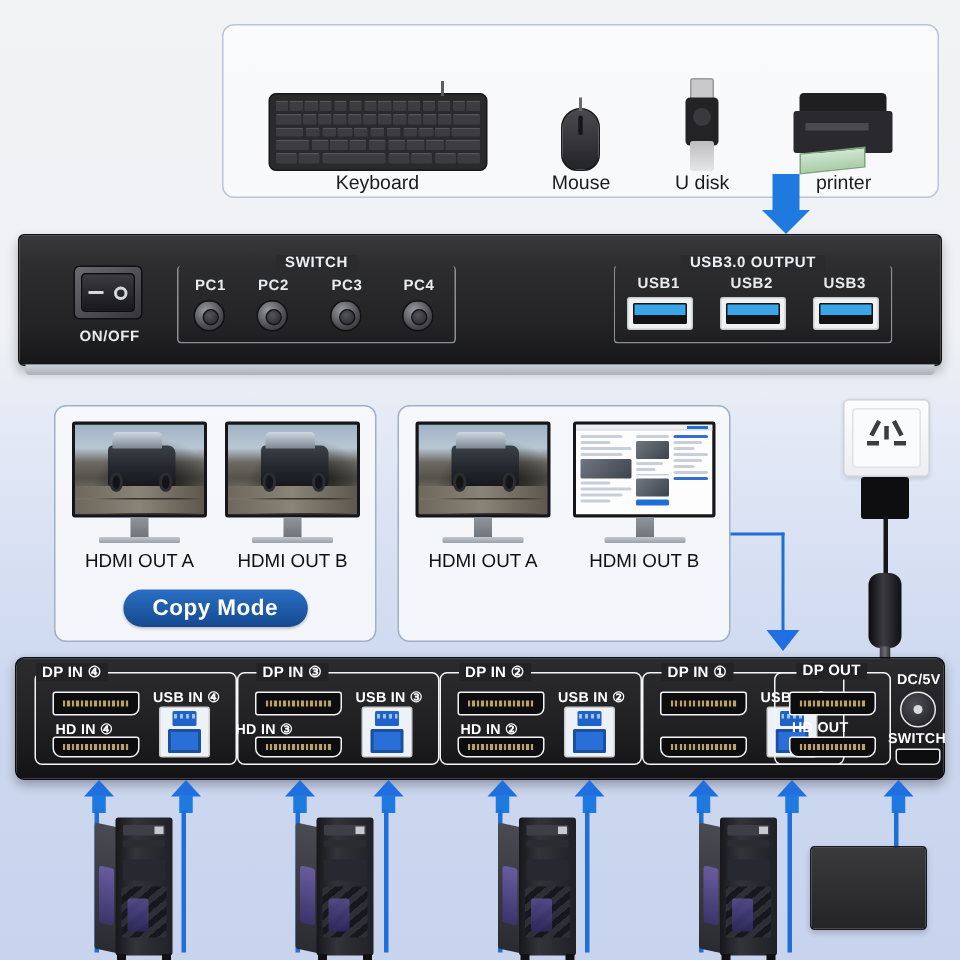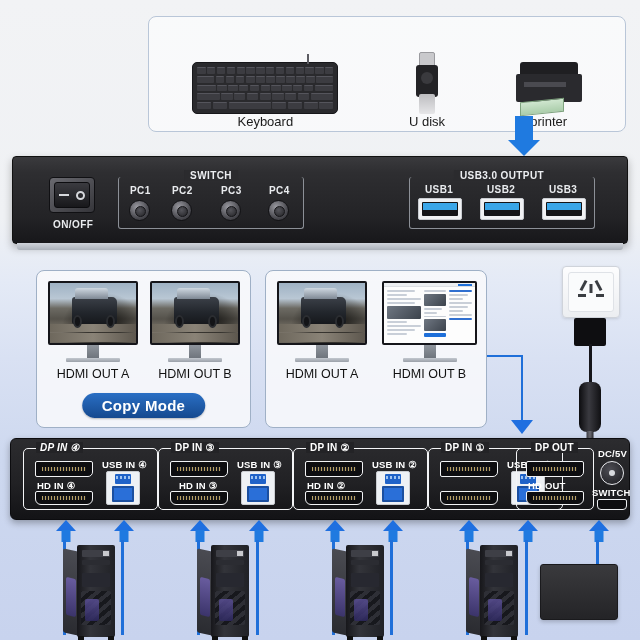--- a/index.html
+++ b/index.html
@@ -359,20 +359,26 @@
               <div class="key"></div>
               <div class="key"></div>
               <div class="key"></div>
               <div class="key"></div>
             </div>
         </div>
       </div>
       <div class="cap">Keyboard</div>
     </div>
 
+    <div class="periph">
+      <div class="art">
+          <div class="mouse"></div>
+        </div>
+      <div class="cap">Mouse</div>
+    </div>
 
     <div class="periph">
       <div class="art">
         <div class="udisk">
             <div class="cap2"></div>
             <div class="body2"></div>
             <div class="tail"></div>
           </div>
       </div>
       <div class="cap">U disk</div>
@@ -550,21 +556,21 @@
       <div class="s2"></div>
     </div>
   </div>
   <div class="plugblk" style="left:574px; top:318px; width:32px; height:28px;"></div>
   <div class="plugwire" style="left:589px; top:344px; width:3px; height:40px;"></div>
   <div class="barrel" style="left:579px; top:382px;"></div>
 
   <div class="abs" id="backpanel">
 
     <div class="group" style="left:12px; top:9px; width:135px; height:62px;">
-      <div class="glegend" style="left:12px;font-style:italic;">DP IN ④</div>
+      <div class="glegend" style="left:0;">DP IN ④</div>
     </div>
     <div class="dpPort" style="left:24px; top:22px; width:58px; height:16px;">
         <div class="pins"></div>
       </div>
     <div class="pLabel" style="left:26px; top:41px;">HD IN ④</div>
     <div class="hdPort" style="left:24px; top:52px; width:58px; height:14px;">
         <div class="pins"></div>
       </div>
     <div class="pLabel" style="left:91px; top:20px;">USB IN ④</div>
     <div class="usbB" style="left:95px; top:32px; width:34px; height:34px;">
@@ -573,21 +579,21 @@
           <div class="bbot"></div>
         </div>
     </div>
 
     <div class="group" style="left:147px; top:9px; width:135px; height:62px;">
       <div class="glegend" style="left:12px;">DP IN ③</div>
     </div>
     <div class="dpPort" style="left:159px; top:22px; width:58px; height:16px;">
         <div class="pins"></div>
       </div>
-    <div class="pLabel" style="left:168px; top:41px;">HD IN ③</div>
+    <div class="pLabel" style="left:146px; top:41px;">HD IN ③</div>
     <div class="hdPort" style="left:159px; top:52px; width:58px; height:14px;">
         <div class="pins"></div>
       </div>
     <div class="pLabel" style="left:226px; top:20px;">USB IN ③</div>
     <div class="usbB" style="left:230px; top:32px; width:34px; height:34px;">
       <div class="bshape">
           <div class="btop"></div>
           <div class="bbot"></div>
         </div>
     </div>

